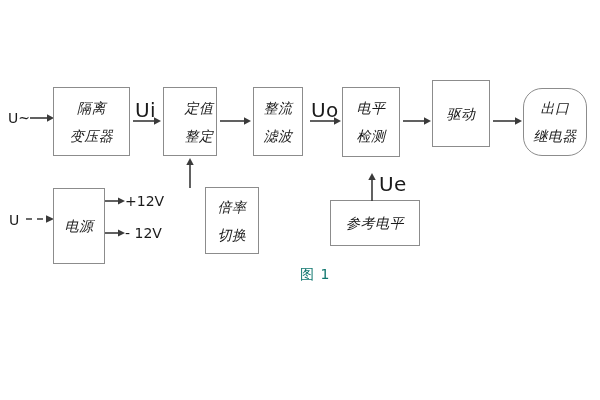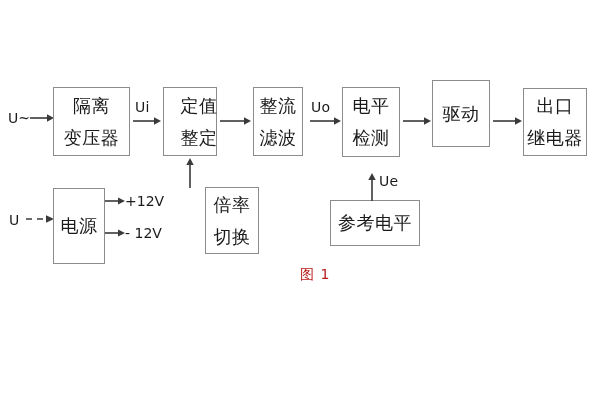--- a/index.html
+++ b/index.html
@@ -24,48 +24,49 @@
     box-sizing: border-box;
     border: 1.5px solid #8c8c8c;
     background: #ffffff;
     display: flex;
     flex-direction: column;
     align-items: center;
     justify-content: center;
     color: #1a1a1a;
   }
   .block .line {
-    font-size: 18px;
+    font-size: 14px;
     line-height: 1.0;
     letter-spacing: 0.5px;
     white-space: nowrap;
+    font-style: italic;
   }
   .block .line + .line {
     margin-top: 14px;
   }
   .block.single .line {
     margin-top: 0;
   }
 
   
   .label {
     position: absolute;
     font-size: 14px;
     color: #1a1a1a;
     white-space: nowrap;
     line-height: 1;
   }
   .label.sig {
+    font-size: 20px;
+    letter-spacing: 0.3px;
+  }
+  .caption {
+    position: absolute;
     font-size: 14px;
-    letter-spacing: 0.3px;
-  }
-  .caption {
-    position: absolute;
-    font-size: 14px;
-    color: #b91c1c;
+    color: #0f766e;
     white-space: nowrap;
     letter-spacing: 1px;
   }
 
   
   .conn {
     position: absolute;
   }
   .conn svg {
     display: block;
@@ -156,21 +157,21 @@
     <span class="line">驱动</span>
   </div>
 
   <div class="conn" style="left:493px; top:116px; width:31px; height:10px;">
     <svg width="31" height="10" viewBox="0 0 31 10">
       <line class="stroke" x1="0" y1="5" x2="22" y2="5"></line>
       <polygon class="head" points="22,1.2 29,5 22,8.8"></polygon>
     </svg>
   </div>
 
-  <div class="block" style="left:523px; top:88px; width:64px; height:68px;">
+  <div class="block" style="left:523px; top:88px; width:64px; height:68px;border-radius:19px;">
     <span class="line">出口</span>
     <span class="line">继电器</span>
   </div>
 
   <div class="label" style="left:9px; top:213px;">U</div>
 
   <div class="conn" style="left:26px; top:214px; width:30px; height:10px;">
     <svg width="30" height="10" viewBox="0 0 30 10">
       <line class="dashed" x1="0" y1="5" x2="20" y2="5"></line>
       <polygon class="head" points="20,1.2 28,5 20,8.8"></polygon>

